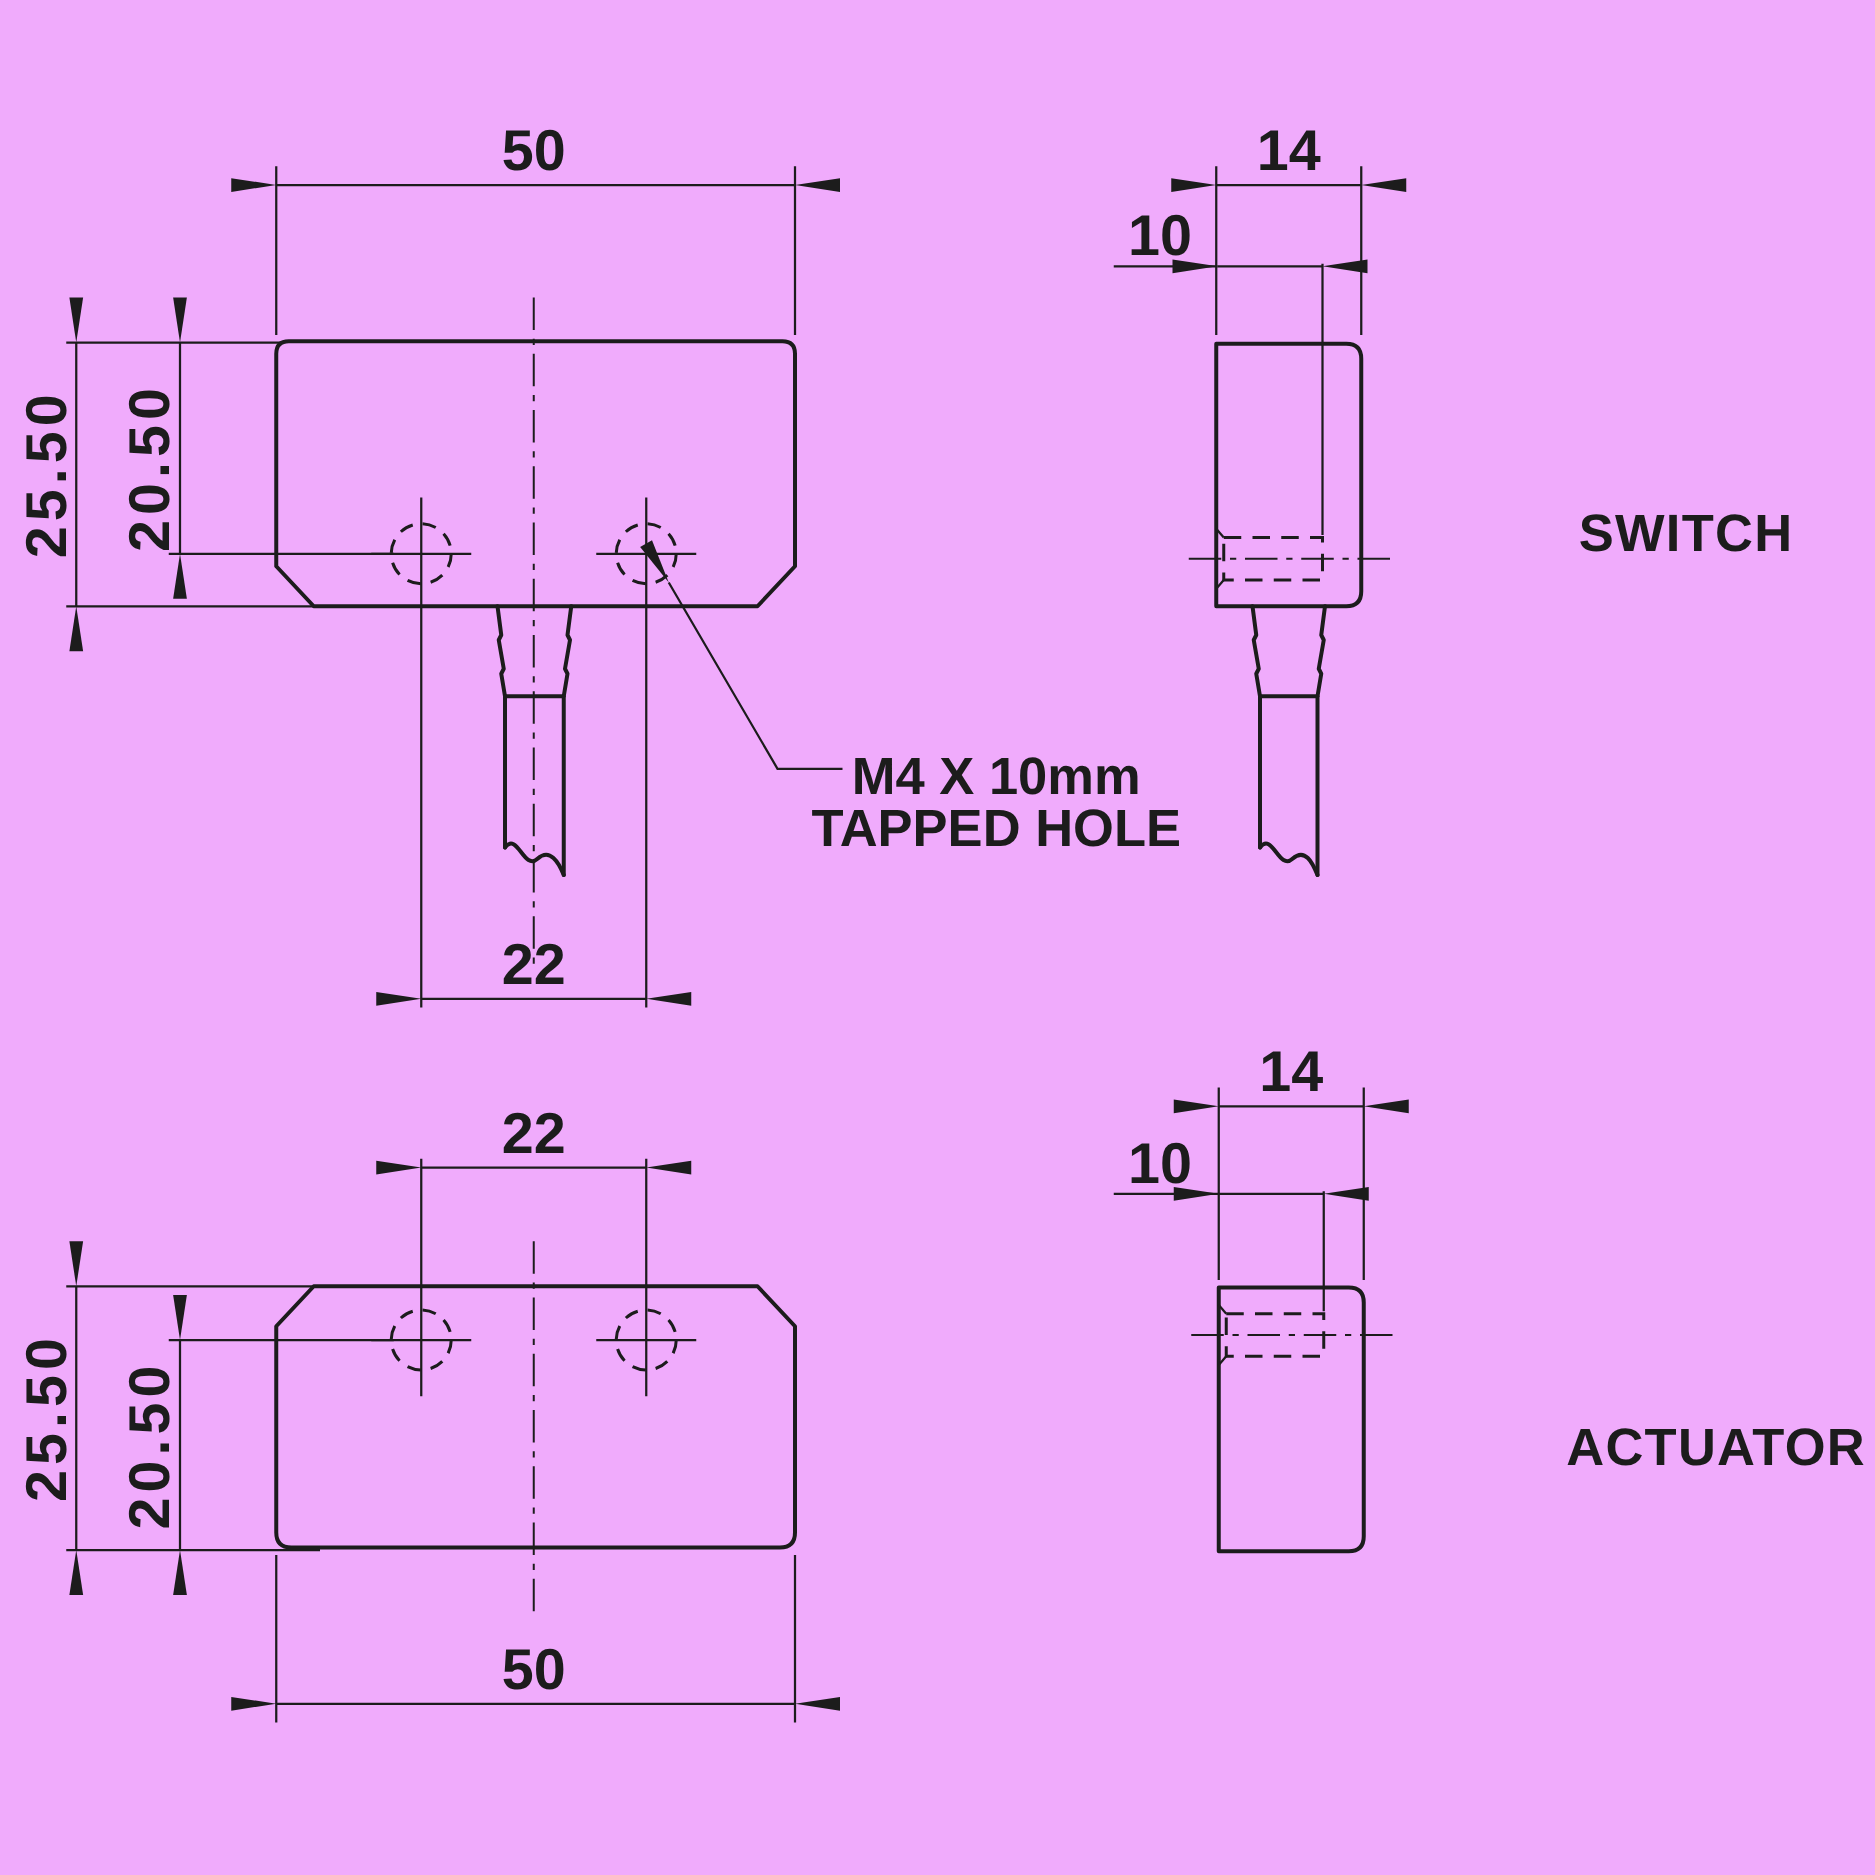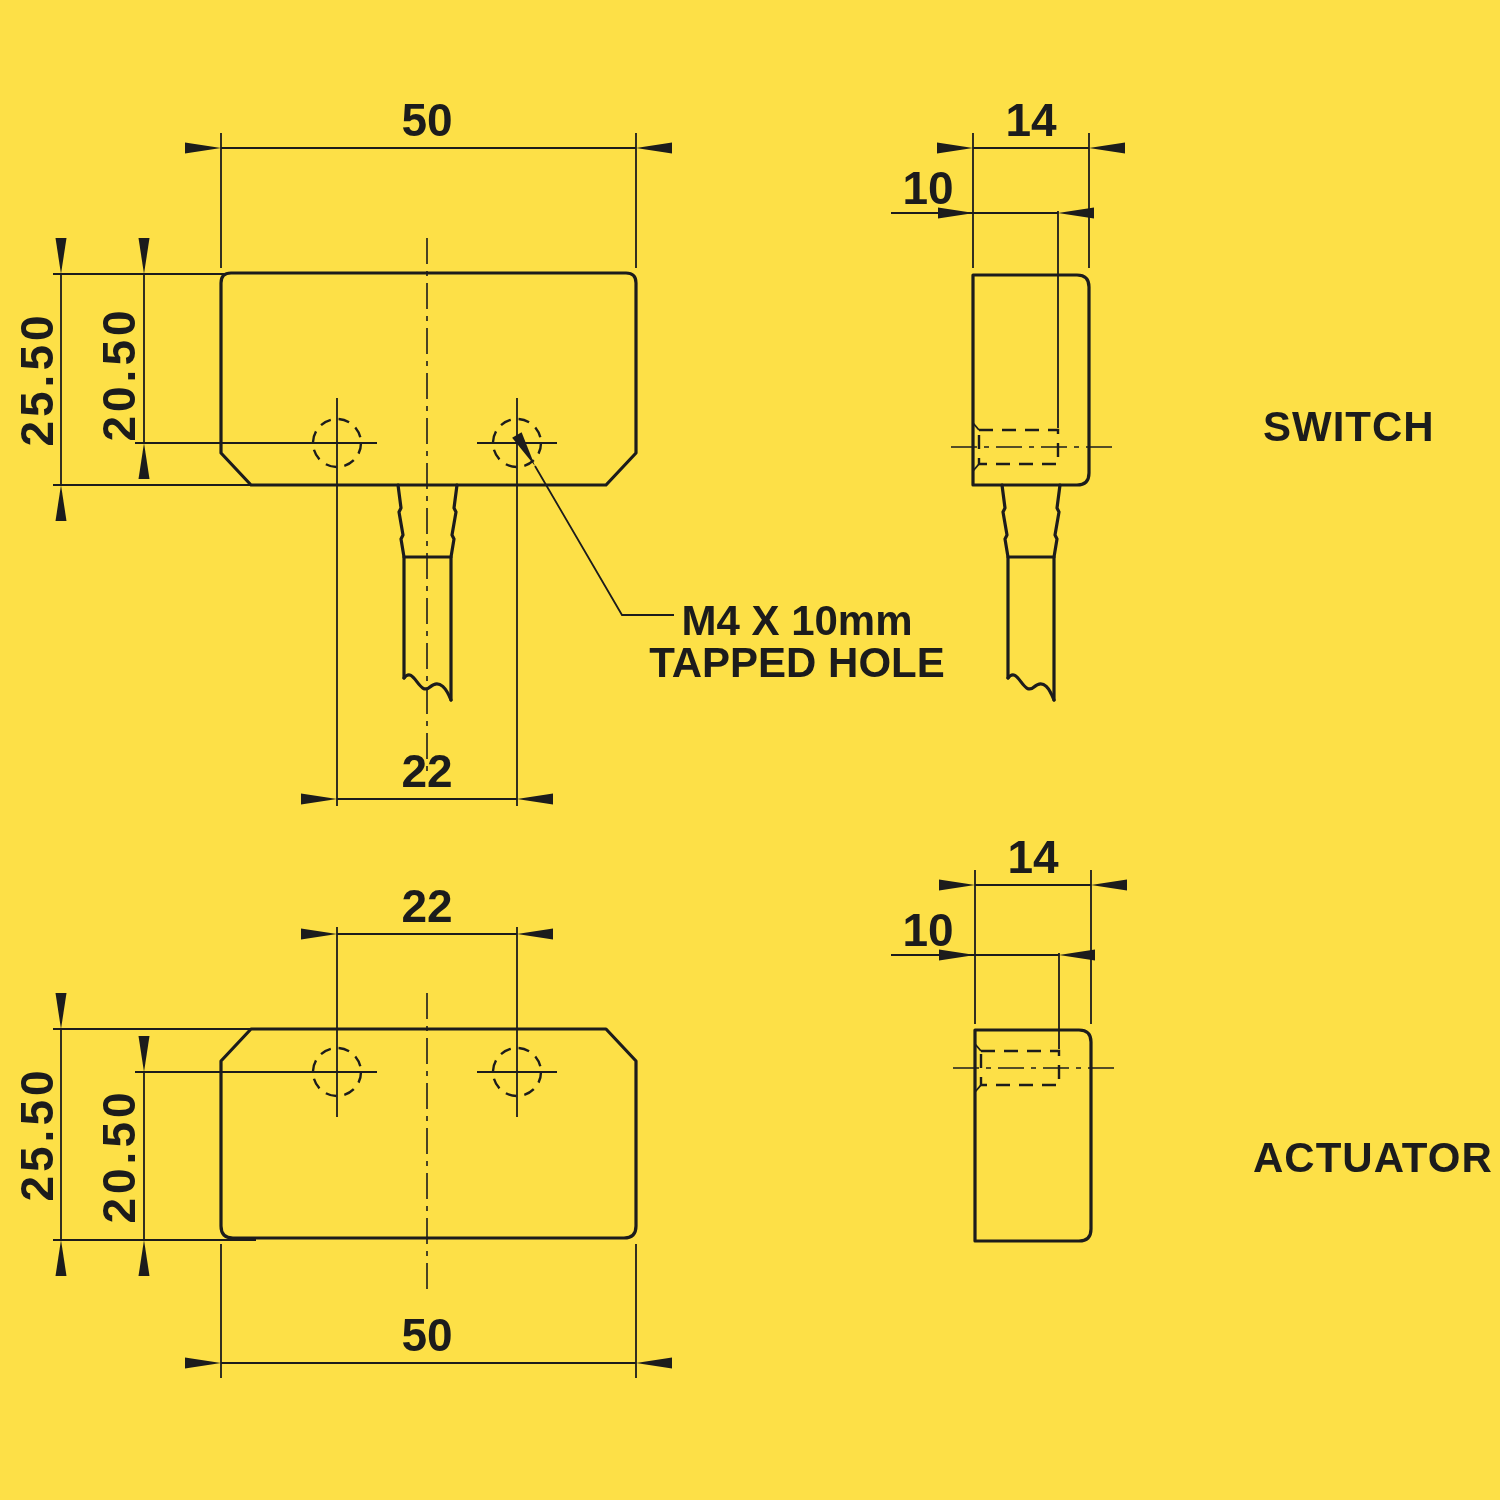--- a/index.html
+++ b/index.html
@@ -3,21 +3,21 @@
 <meta charset="utf-8">
 <style>
   html, body {
     margin: 0;
     padding: 0;
     background: #ffffff;
   }
   .page {
     width: 1500px;
     height: 1500px;
-    background: #fde047;
+    background: #f0abfc;
     position: relative;
   }
   svg { display: block; }
 
   
   .obj   { stroke: #1c1c1c; stroke-width: 3.2; fill: none; stroke-linejoin: round; stroke-linecap: round; }
   .thin  { stroke: #1c1c1c; stroke-width: 1.8; fill: none; }
   .dimln { stroke: #1c1c1c; stroke-width: 1.8; fill: none; }
   .holec { stroke: #1c1c1c; stroke-width: 2.4; fill: none; stroke-dasharray: 11 8; }
   .hrect { stroke: #1c1c1c; stroke-width: 2.4; fill: none; stroke-dasharray: 14 9; }

